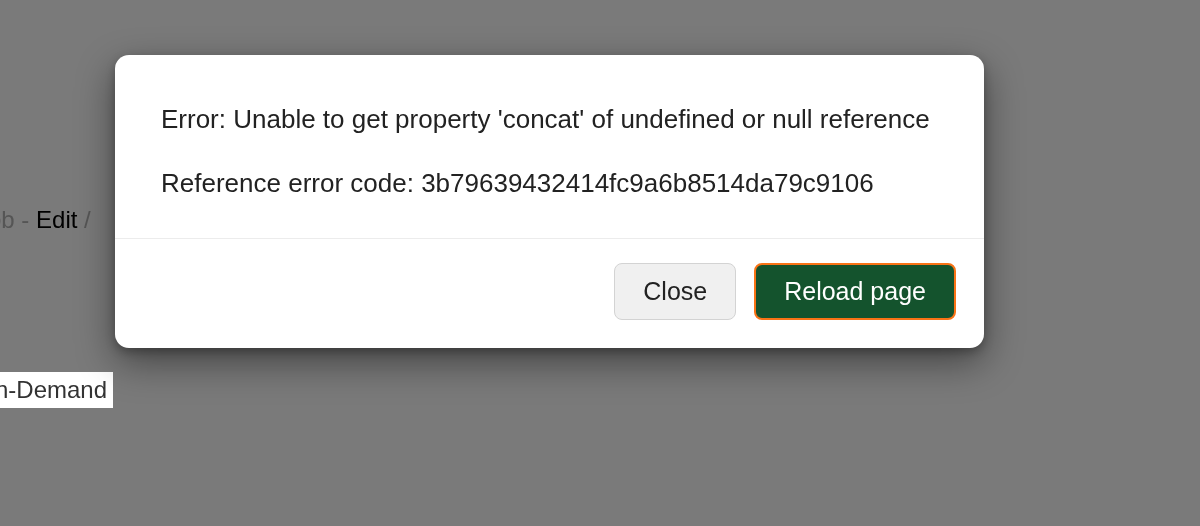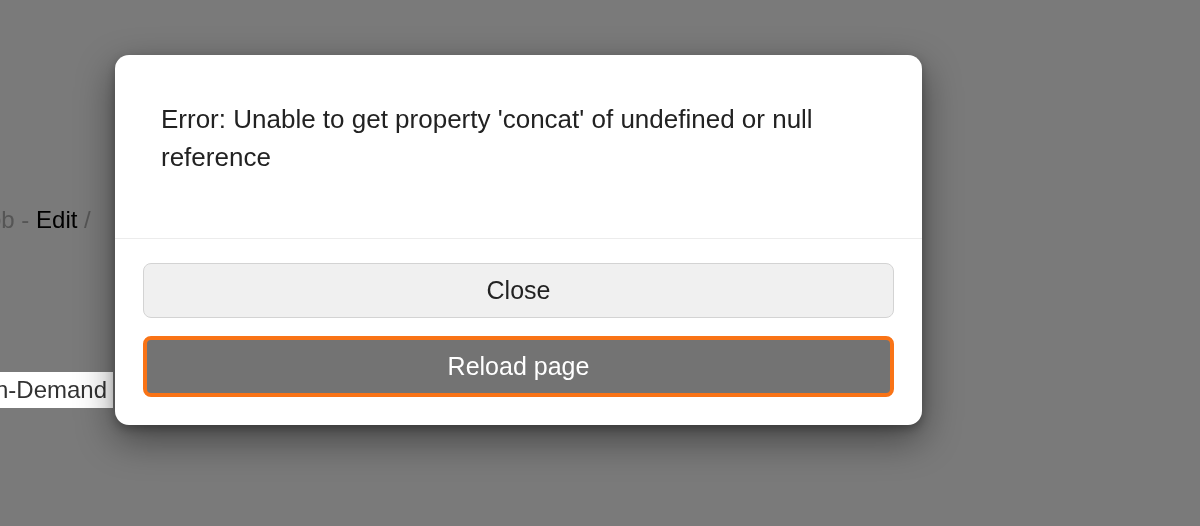--- a/index.html
+++ b/index.html
@@ -38,73 +38,73 @@
       font-size: 24px;
       color: #333;
       background: #fff;
       padding: 4px 6px 4px 0;
       white-space: nowrap;
     }
     .modal {
       position: absolute;
       left: 115px;
       top: 55px;
-      width: 807px;
+      width: 869px;
       background: #ffffff;
       border-radius: 14px;
       box-shadow: 0 14px 38px rgba(0,0,0,0.45), 0 4px 10px rgba(0,0,0,0.25);
       overflow: hidden;
     }
     .modal-body {
       padding: 46px 48px 36px 46px;
       font-size: 26px;
       line-height: 1.45;
       color: #222;
     }
     .modal-body .title-line {
       margin-bottom: 26px;
     }
     .modal-footer {
       border-top: 1px solid #ececec;
       padding: 24px 28px 28px 28px;
       display: flex;
       justify-content: flex-end;
       gap: 18px;
-      flex-direction: column;
     }
     .btn {
       font-size: 25px;
       padding: 14px 28px;
       border-radius: 8px;
       cursor: pointer;
       line-height: 1;
       font-family: inherit;
     }
     .btn-secondary {
       background: #f0f0f0;
       border: 1px solid #d3d3d3;
       color: #222;
     }
     .btn-primary {
-      background: #737373;
-      border: 4px solid #f97316;
+      background: #14532d;
+      border: 2px solid #f97316;
       color: #fff;
     }
   </style>
 </head>
 <body>
 
 <div class="backdrop">
   <div class="peek-breadcrumb">
     <span>ob - </span><span class="link">Edit</span><span> / </span>
   </div>
   <div class="peek-demand">n-Demand</div>
 </div>
 
 <div class="modal">
   <div class="modal-body">
     <div class="title-line">Error: Unable to get property 'concat' of undefined or null reference</div>
+    <div>Reference error code: 3b79639432414fc9a6b8514da79c9106</div>
   </div>
   <div class="modal-footer">
     <button class="btn btn-secondary">Close</button>
     <button class="btn btn-primary">Reload page</button>
   </div>
 </div>
 
 </body></html>

